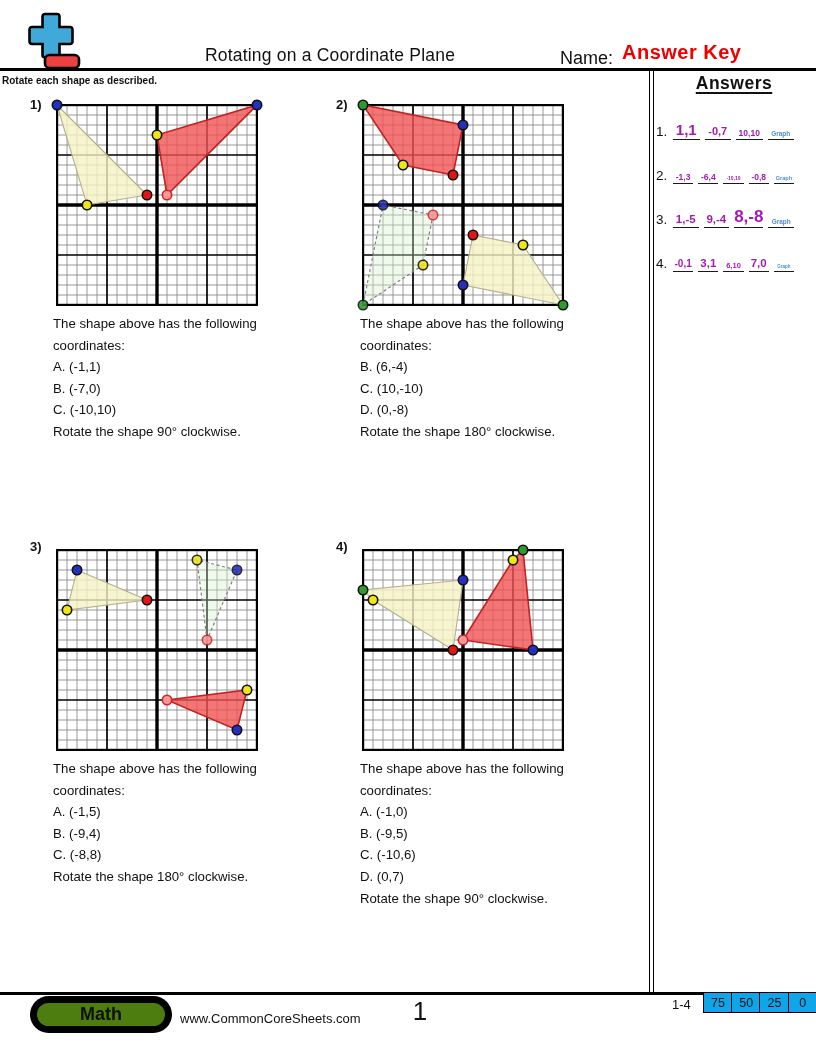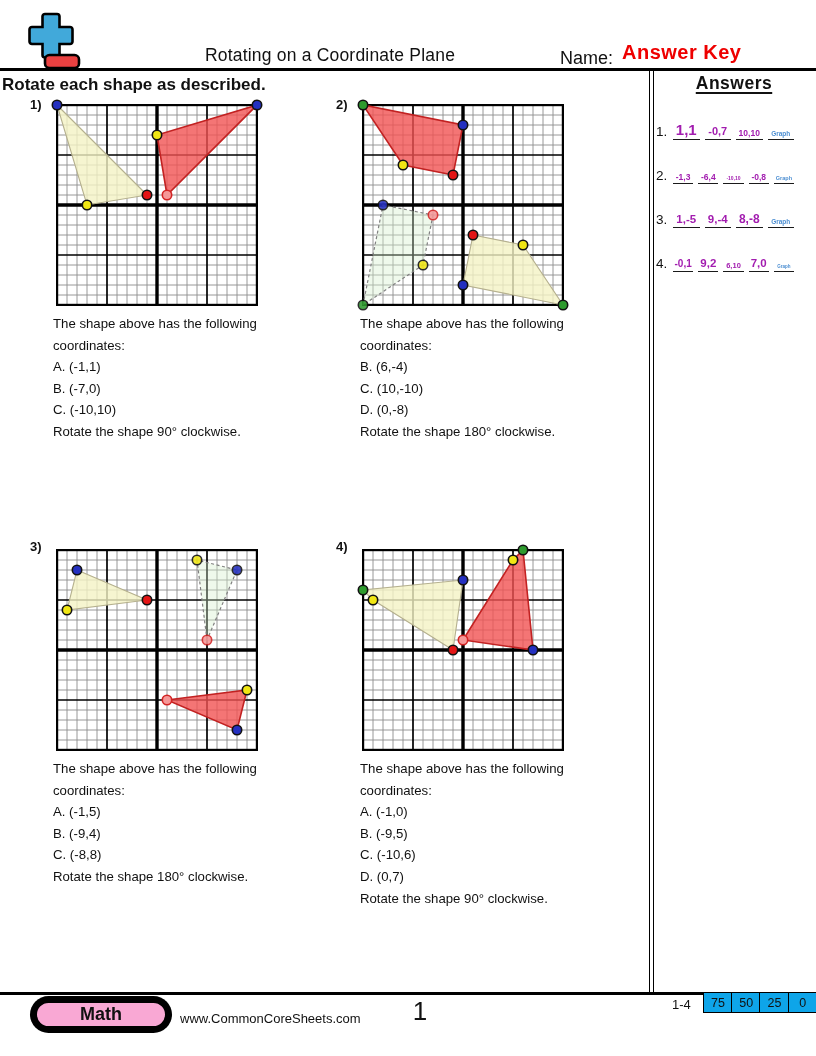--- a/index.html
+++ b/index.html
@@ -5,42 +5,42 @@
   html,body{margin:0;padding:0;}
   body{width:816px;height:1056px;background:#ffffff;font-family:"Liberation Sans",sans-serif;color:#111;}
   .page{position:relative;width:816px;height:1056px;overflow:hidden;}
 
   
   .logo{position:absolute;left:28px;top:11px;}
   .title{position:absolute;left:80px;top:45px;width:500px;text-align:center;font-size:17.5px;letter-spacing:.2px;}
   .name-label{position:absolute;left:560px;top:48px;font-size:18px;}
   .name-value{position:absolute;left:622px;top:41px;font-size:20px;font-weight:bold;color:#ee0000;letter-spacing:.5px;}
   .header-rule{position:absolute;left:0;top:68px;width:816px;height:2.6px;background:#000;}
-  .instruction{position:absolute;left:2px;top:75px;font-size:17px;font-weight:bold;}
+  .instruction{position:absolute;left:2px;top:75px;font-size:10px;font-weight:bold;}
 
   
   .answers-sep{position:absolute;left:649px;top:70px;height:922px;width:5px;border-left:1.8px solid #000;border-right:1.8px solid #000;box-sizing:border-box;}
   .answers-title{position:absolute;left:654px;top:73px;width:160px;text-align:center;font-size:17.5px;font-weight:bold;text-decoration:underline;text-decoration-thickness:2.2px;text-underline-offset:3px;letter-spacing:.5px;}
   #answers-list{position:absolute;left:656px;top:119px;width:138px;}
   .ans-item{display:flex;align-items:flex-end;height:21px;margin-bottom:23px;}
   .ans-num{flex:none;width:17px;font-size:13.5px;padding-bottom:1px;color:#111;}
   .ans-blanks{flex:1;display:flex;gap:5px;align-items:flex-end;}
   .ans-blank{flex:1;border-bottom:1.7px solid #1a1a1a;text-align:center;color:#a21caf;font-weight:bold;line-height:1;padding-bottom:2px;white-space:nowrap;}
   .ans-blank.link{color:#4d8fd2;}
 
   
   .prob-num{position:absolute;font-size:13px;font-weight:bold;}
   .grid-wrap{position:absolute;width:202px;height:202px;}
   .grid-wrap svg{overflow:visible;display:block;}
   .prob-text{position:absolute;width:300px;font-size:13.2px;line-height:21.6px;}
 
   
   .footer-rule{position:absolute;left:0;top:992px;width:816px;height:2.6px;background:#000;}
   .subject-badge{position:absolute;left:30px;top:996px;width:142px;height:37px;background:#000;border-radius:19px;}
-  .subject-pill{position:absolute;left:5px;top:5px;right:5px;bottom:5px;background:#f9a8d4;border:2.6px solid #000;border-radius:14px;display:flex;align-items:center;justify-content:center;font-weight:bold;font-size:18px;box-sizing:border-box;}
+  .subject-pill{position:absolute;left:5px;top:5px;right:5px;bottom:5px;background:#4d7c0f;border:2.6px solid #000;border-radius:14px;display:flex;align-items:center;justify-content:center;font-weight:bold;font-size:18px;box-sizing:border-box;}
   .website{position:absolute;left:180px;top:1011px;font-size:13px;}
   .page-num{position:absolute;left:0;top:996px;width:840px;text-align:center;font-size:26px;}
   .range{position:absolute;left:672px;top:997px;font-size:13px;}
   #score-table{position:absolute;left:703px;top:992px;display:flex;}
   .score-cell{min-width:22px;height:14px;border:1.8px solid #000;background:#0ea5e9;font-size:12.5px;text-align:center;padding:3px 3px 2px;}
   .score-cell + .score-cell{margin-left:-1.8px;}
 </style>
 </head>
 <body>
 
@@ -76,29 +76,29 @@
           <div class="ans-blank" style="font-size: 5px;">-10,10</div>
           <div class="ans-blank" style="font-size: 8.5px;">-0,8</div>
           <div class="ans-blank link" style="font-size: 5.5px;">Graph</div>
         </div>
       </div>
       <div class="ans-item">
         <span class="ans-num">3.</span>
         <div class="ans-blanks">
           <div class="ans-blank" style="font-size: 11.5px;">1,-5</div>
           <div class="ans-blank" style="font-size: 11.5px;">9,-4</div>
-          <div class="ans-blank" style="font-size: 12px;">8,-8</div>
+          <div class="ans-blank" style="font-size: 17px;">8,-8</div>
           <div class="ans-blank link" style="font-size: 6.5px;">Graph</div>
         </div>
       </div>
       <div class="ans-item">
         <span class="ans-num">4.</span>
         <div class="ans-blanks">
           <div class="ans-blank" style="font-size: 10px;">-0,1</div>
-          <div class="ans-blank" style="font-size: 11.5px;">9,2</div>
+          <div class="ans-blank" style="font-size: 11.5px;">3,1</div>
           <div class="ans-blank" style="font-size: 7.5px;">6,10</div>
           <div class="ans-blank" style="font-size: 11.5px;">7,0</div>
           <div class="ans-blank link" style="font-size: 4.5px;">Graph</div>
         </div>
       </div>
     </div>
 
   <div id="problems">
       <div class="prob-num" style="left: 30px; top: 97px;">1)</div>
       <div class="grid-wrap" style="left: 56px; top: 104px;">

